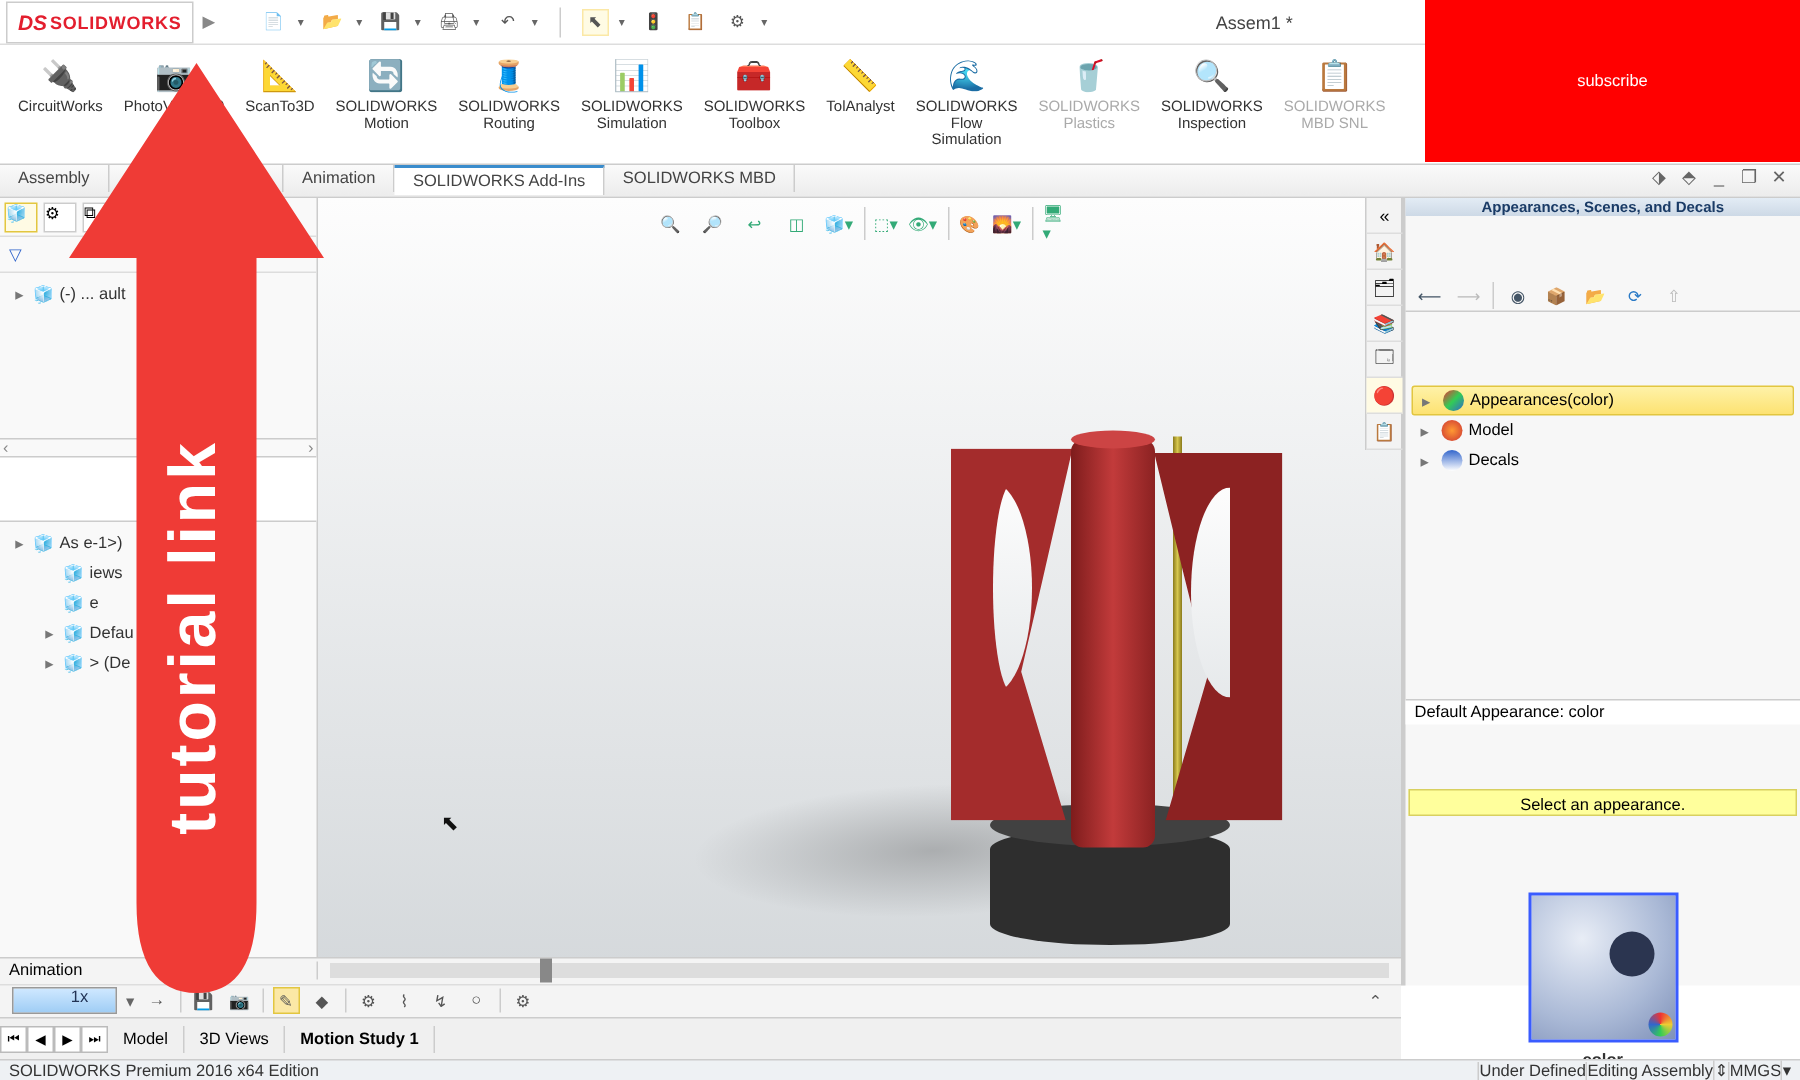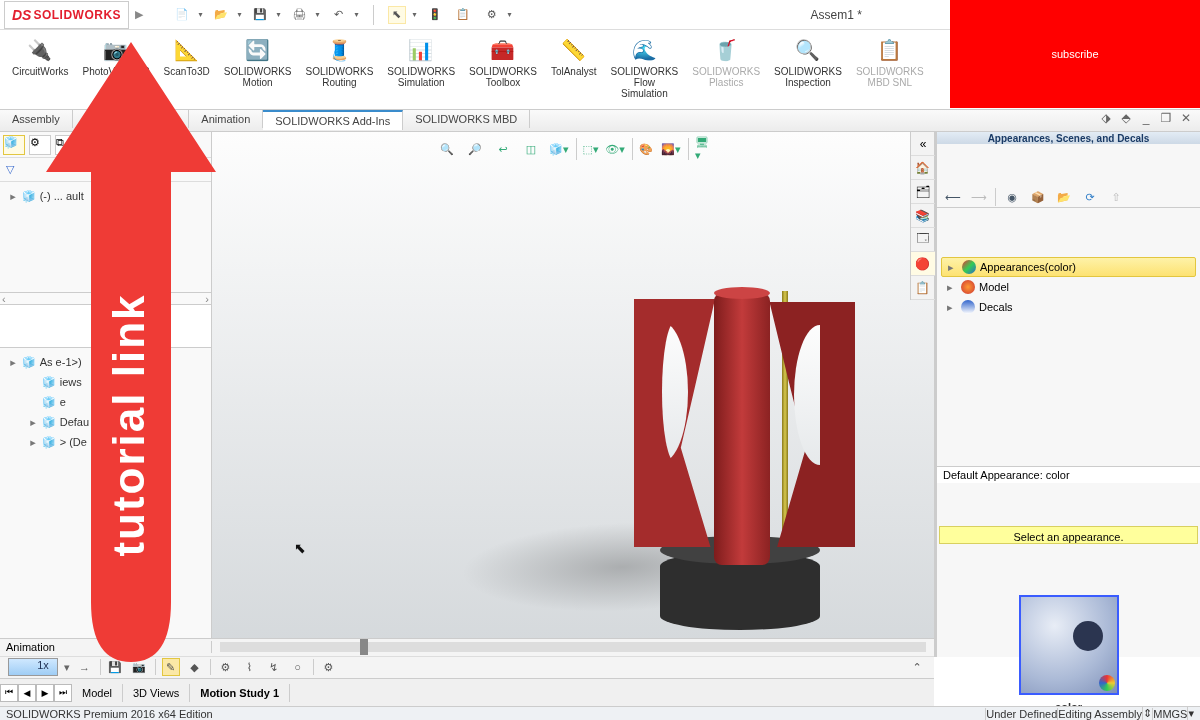--- a/index.html
+++ b/index.html
@@ -91,21 +91,21 @@
 .checker { position:absolute; inset:6px; border-radius:50%; background: radial-gradient(circle at 30% 25%, #fff, #ddd 40%, #888); overflow:hidden; }
 .checker:after { content:""; position:absolute; inset:0; background: repeating-conic-gradient(#111 0 45deg, #fff 45deg 90deg); mix-blend-mode: multiply; opacity:0.85; border-radius:50%; }
 
 
 .anim-bar { position:absolute; left:0; bottom: 42px; height: 40px; width: 934px; background:#f4f4f4; border-top:1px solid #ccc; display:flex; flex-direction:column; }
 .anim-top { height: 18px; display:flex; align-items:center; border-bottom:1px solid #ddd; }
 .anim-lbl { width: 212px; padding-left:6px; border-right:1px solid #ccc; }
 .slider-track { flex:1; height:10px; margin: 0 8px; background:#ddd; position:relative; }
 .slider-thumb { position:absolute; left:140px; top:-3px; width:8px; height:16px; background:#888; }
 .anim-ctrls { height: 22px; display:flex; align-items:center; gap:6px; padding: 0 8px; }
-.anim-sel { width: 50px; height: 18px; border:1px solid #999; background: linear-gradient(#cfe8ff,#9fcdf5); text-align:center; color:#235;padding-left:20px; }
+.anim-sel { width: 70px; height: 18px; border:1px solid #999; background: linear-gradient(#cfe8ff,#9fcdf5); text-align:center; color:#235;padding-left:20px; }
 .anim-icn { width:18px; height:18px; display:flex; align-items:center; justify-content:center; color:#555; cursor:pointer; }
 .anim-icn.active { background:#fbe8a6; border:1px solid #e2c640; }
 .anim-expand { margin-left:auto; }
 
 .bottom-tabs { position:absolute; left:0; bottom: 14px; height: 28px; width: 934px; background:#f0f0f0; border-top:1px solid #ccc; display:flex; align-items:center; }
 .bt-nav { display:flex; gap:0; }
 .bt-nav-btn { width:18px; height:18px; border:1px solid #bbb; background:#fff; display:flex; align-items:center; justify-content:center; font-size:9px; cursor:pointer; }
 .bt-tab { padding: 3px 10px; border-right: 1px solid #ccc; cursor:pointer; }
 .bt-tab.bold { font-weight:bold; }
 

